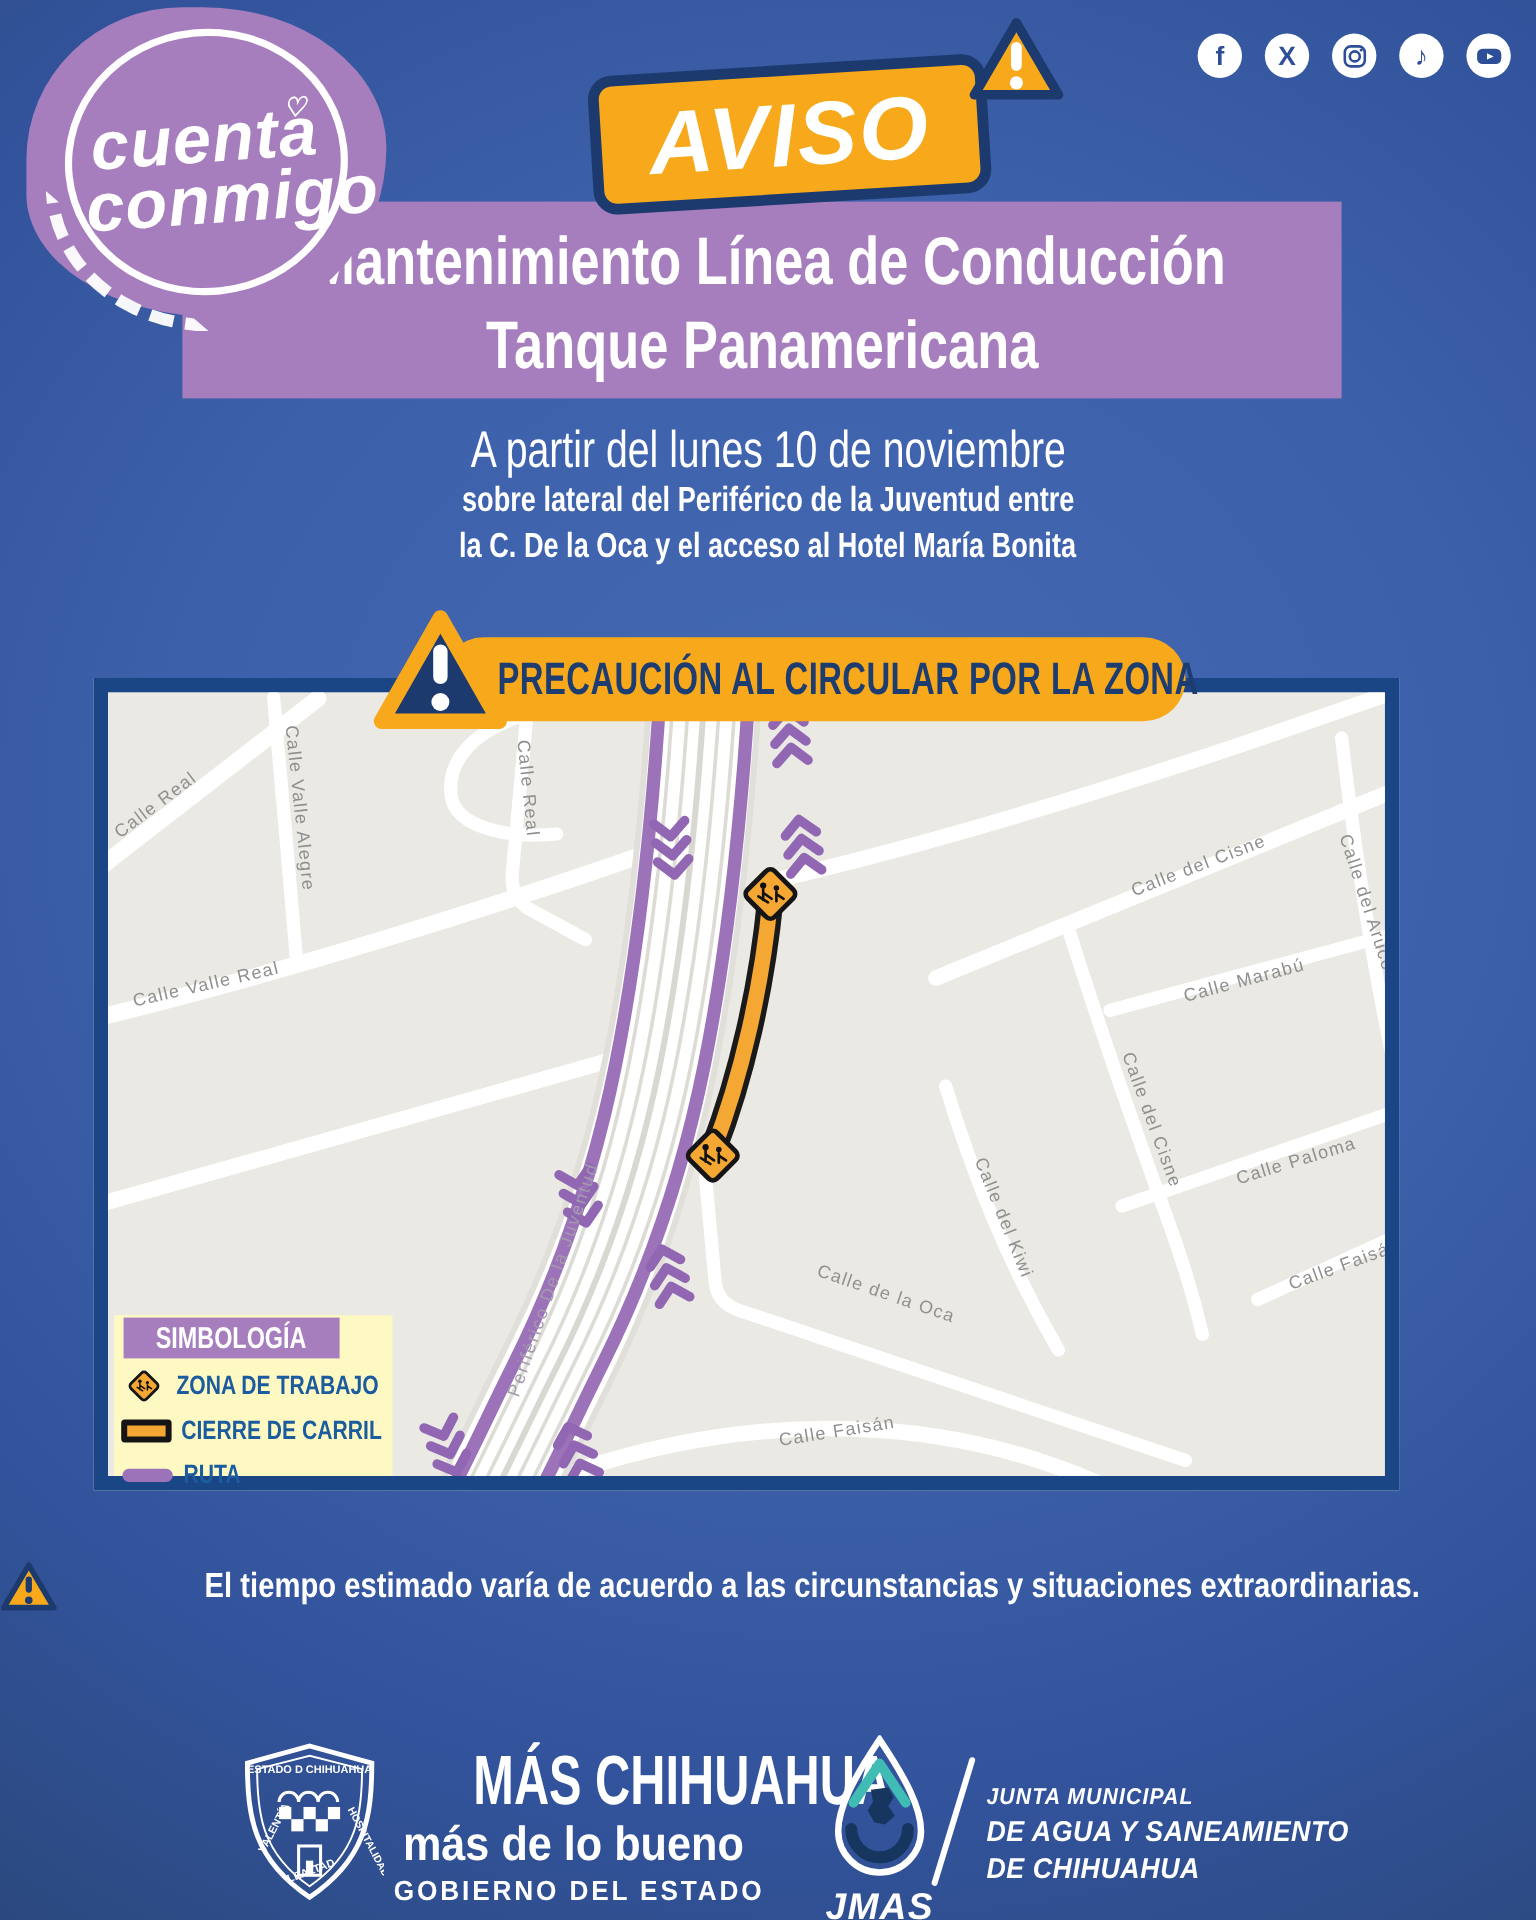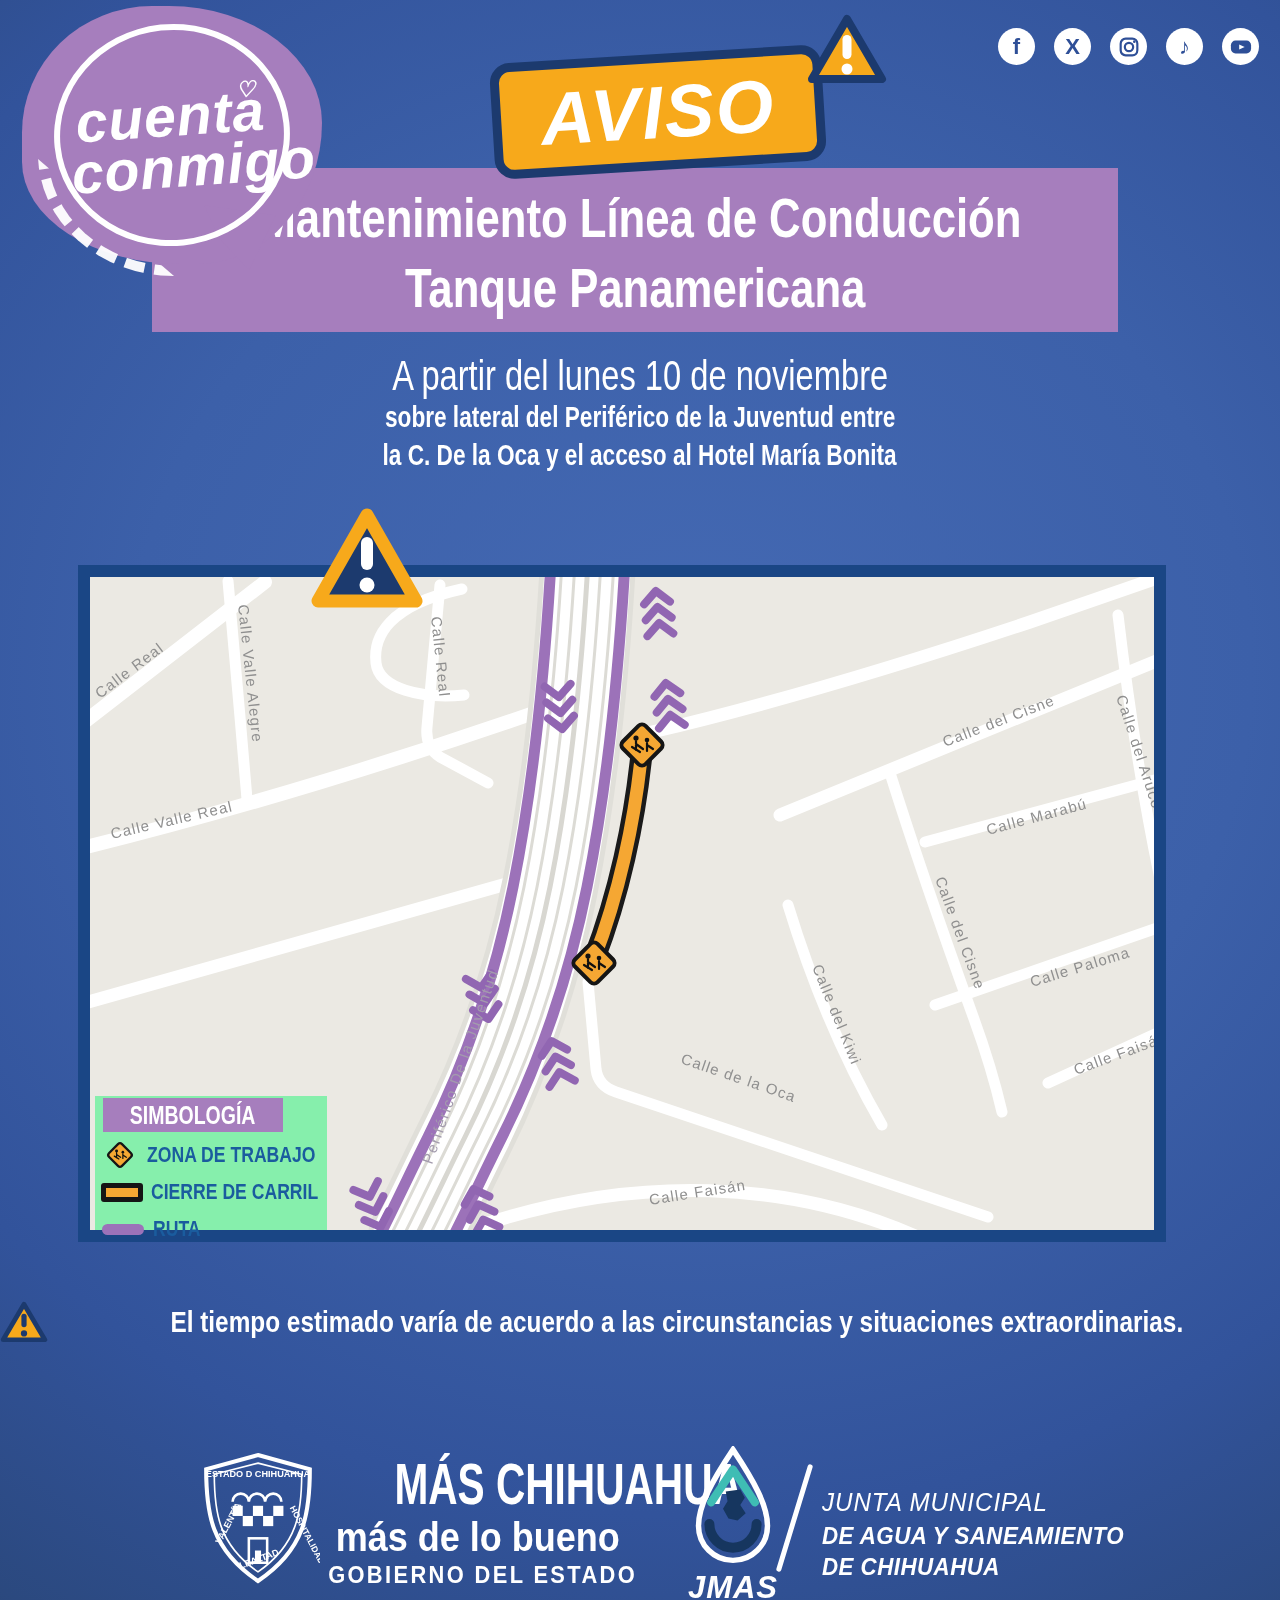--- a/index.html
+++ b/index.html
@@ -54,21 +54,21 @@
   .ctri{left:308px;top:504px;z-index:7;}
 
   
   .mapframe{left:78px;top:565px;width:1088px;height:677px;background:#EBE9E3;
     border:12px solid #1A4685;box-sizing:border-box;z-index:4;}
   .mapsvg{position:absolute;left:0;top:0;}
   .maplabel{font-family:"Liberation Sans",sans-serif;font-size:15px;fill:#8F8F8F;letter-spacing:1.2px;}
   .routelabel{font-family:"Liberation Sans",sans-serif;font-size:15px;fill:#A39BAD;letter-spacing:1.5px;}
 
   
-  .lpanel{position:absolute;left:5px;top:519px;width:232px;bottom:0;background:#86efac;}
+  .lpanel{position:absolute;left:5px;top:519px;width:232px;bottom:0;background:#fef9c3;}
   .lheader{position:absolute;left:8px;top:2px;width:180px;height:34px;background:#A67EBD;color:#fff;
     display:flex;align-items:center;justify-content:center;font-weight:900;font-size:25px;}
   .lrows{position:absolute;left:6px;top:44px;right:2px;display:flex;flex-direction:column;gap:7px;}
   .lrow{display:flex;align-items:center;gap:8px;height:30px;}
   .licon{width:44px;display:flex;justify-content:center;align-items:center;}
   .llabel{font-size:22px;font-weight:800;color:#1A5C9E;}
   .closure-chip{width:32px;height:9px;background:#F5A733;border:5px solid #151515;border-radius:3px;}
   .route-chip{width:42px;height:11px;background:#9C72B9;border-radius:6px;}
 
   
@@ -79,21 +79,21 @@
   .shield{left:196px;top:1450px;}
   .stateblock{left:320px;top:1455px;width:316px;text-align:center;color:#fff;line-height:1;}
   .st-title{font-size:58px;font-weight:900;}
   .st-sub{font-size:40px;font-weight:800;margin-top:4px;}
   .st-l3{font-size:23px;font-weight:700;letter-spacing:2.5px;margin-top:7px;}
   .st-sub .cond{transform:scaleX(.9);} .st-l3 .cond{transform:scaleX(.95);} .st-title .cond{transform:scaleX(.7);}
   .jmas{left:683px;top:1446px;width:100px;text-align:center;color:#fff;}
   .jmas-acr{font-style:italic;font-weight:900;font-size:31px;letter-spacing:1px;margin-top:2px;}
   .slash{left:792px;top:1462px;width:5px;height:112px;background:#fff;transform:rotate(17deg);border-radius:3px;}
   .jtext{left:822px;top:1486px;color:#fff;font-style:italic;line-height:1.3;}
-  .jt1{font-weight:400;font-size:26px;letter-spacing:1px;}
+  .jt1{font-weight:700;font-size:19px;letter-spacing:1px;}
   .jt2,.jt3{font-weight:800;font-size:24px;letter-spacing:.5px;}
   .jtext .cond-l{transform:scaleX(.93);}
   .shieldtext{font-family:"Liberation Sans",sans-serif;fill:#fff;}
 </style>
 </head>
 <body>
 
 <div class="page">
 
   <div class="abs social">
@@ -266,20 +266,23 @@
         <div class="lrow">
           <span class="licon">
               <span class="route-chip"></span>
             </span>
           <span class="llabel"><span class="cond-l">RUTA</span></span>
         </div>
       </div>
     </div>
   </div>
 
+  <div class="abs cpill">
+    <span><span class="cond" style="transform:scaleX(.72)">PRECAUCIÓN AL CIRCULAR POR LA ZONA</span></span>
+  </div>
   <svg class="abs ctri" width="118" height="108" viewBox="0 0 118 106">
     <path d="M59 10 L108 96 L10 96 Z" fill="#1C3A6E" stroke="#F7A91B" stroke-width="13" stroke-linejoin="round"></path>
     <rect x="53" y="32" width="12" height="33" rx="6" fill="#fff"></rect>
     <circle cx="59" cy="80" r="7.5" fill="#fff"></circle>
   </svg>
 
   <div class="abs disc">
     <svg width="48" height="44" viewBox="0 0 46 42">
       <path d="M23 4 L43 38 L3 38 Z" fill="#F7A91B" stroke="#1C3A6E" stroke-width="4.5" stroke-linejoin="round"></path>
       <rect x="20.5" y="13" width="5" height="13" rx="2.5" fill="#1C3A6E"></rect>

